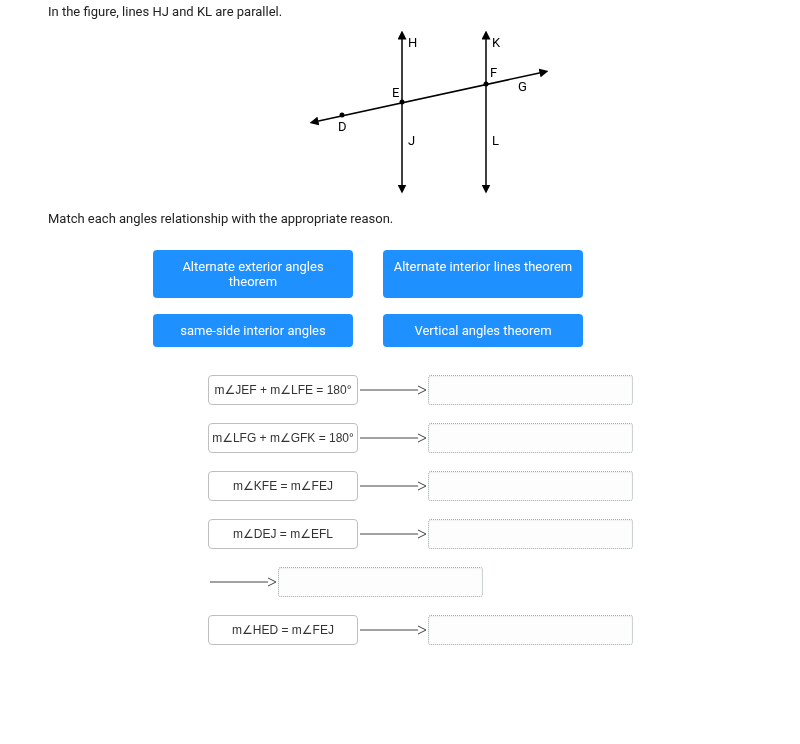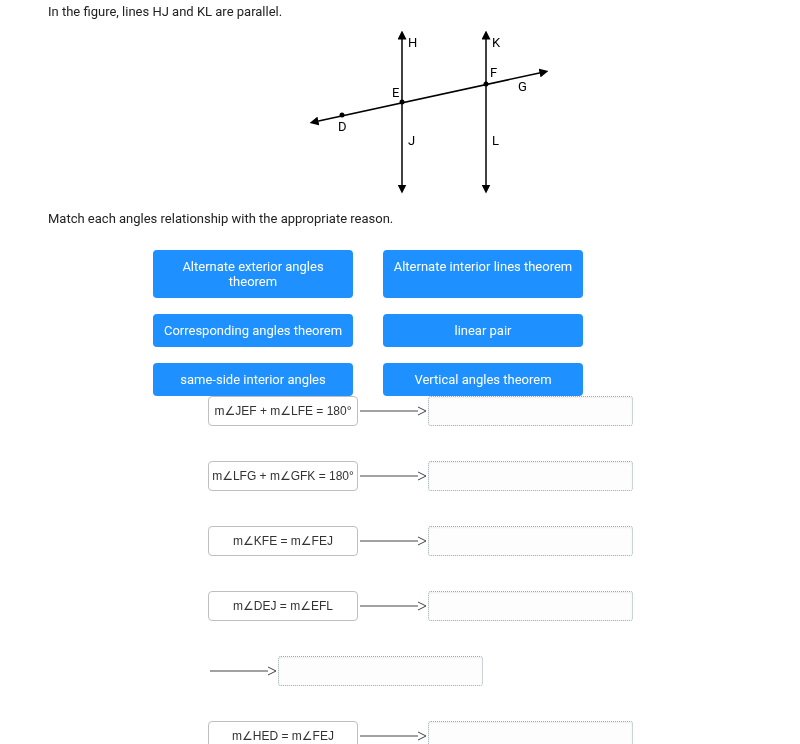--- a/index.html
+++ b/index.html
@@ -10,34 +10,34 @@
     background: #fff;
     color: #222;
     width: 800px;
   }
   .page { padding: 4px 0 20px 48px; width: 800px; }
   .intro { font-size: 13px; color: #222; margin: 0 0 8px 0; }
   .figure-wrap { width: 100%; display: flex; justify-content: center; margin: 0 0 14px 0; }
   svg.figure { width: 280px; height: 170px; }
   .instr { font-size: 13px; color: #222; margin: 0 0 24px 0; }
 
-  .chips { display: flex; flex-direction: column; align-items: center; gap: 16px; margin-left: 40px; width: 560px; }
+  .chips { display: flex; flex-direction: column; align-items: center; gap: 16px; margin-bottom: 28px; margin-left: 40px; width: 560px; }
   .chips-row { display: flex; justify-content: center; gap: 30px; }
   .chip {
     background: #1e90ff;
     color: #fff;
     font-size: 13px;
     text-align: center;
     border-radius: 4px;
     padding: 9px 8px;
     width: 200px;
     user-select: none;
   }
 
-  .match-area { display: flex; flex-direction: column; gap: 35px; margin-left: 160px; width: 560px; }
+  .match-area { display: flex; flex-direction: column; gap: 18px; margin-left: 160px; width: 560px; }
   .match-row { display: flex; align-items: center; }
   .lhs-box {
     width: 150px;
     height: 30px;
     border: 1px solid #bfbfbf;
     border-radius: 4px;
     font-size: 12px;
     color: #333;
     display: inline-flex;
     align-items: center;
@@ -92,24 +92,20 @@
       <text x="234" y="64" font-size="13">G</text>
     </svg>
   </div>
 
   <p class="instr">Match each angles relationship with the appropriate reason.</p>
 
   <div class="chips">
     <div class="chips-row">
       <div class="chip">Alternate exterior angles theorem</div>
       <div class="chip">Alternate interior lines theorem</div>
-    </div>
-    <div class="chips-row">
-      <div class="chip">Corresponding angles theorem</div>
-      <div class="chip">linear pair</div>
     </div>
     <div class="chips-row">
       <div class="chip">same-side interior angles</div>
       <div class="chip">Vertical angles theorem</div>
     </div>
   </div>
 
   <div class="match-area">
 
     <div class="match-row">

